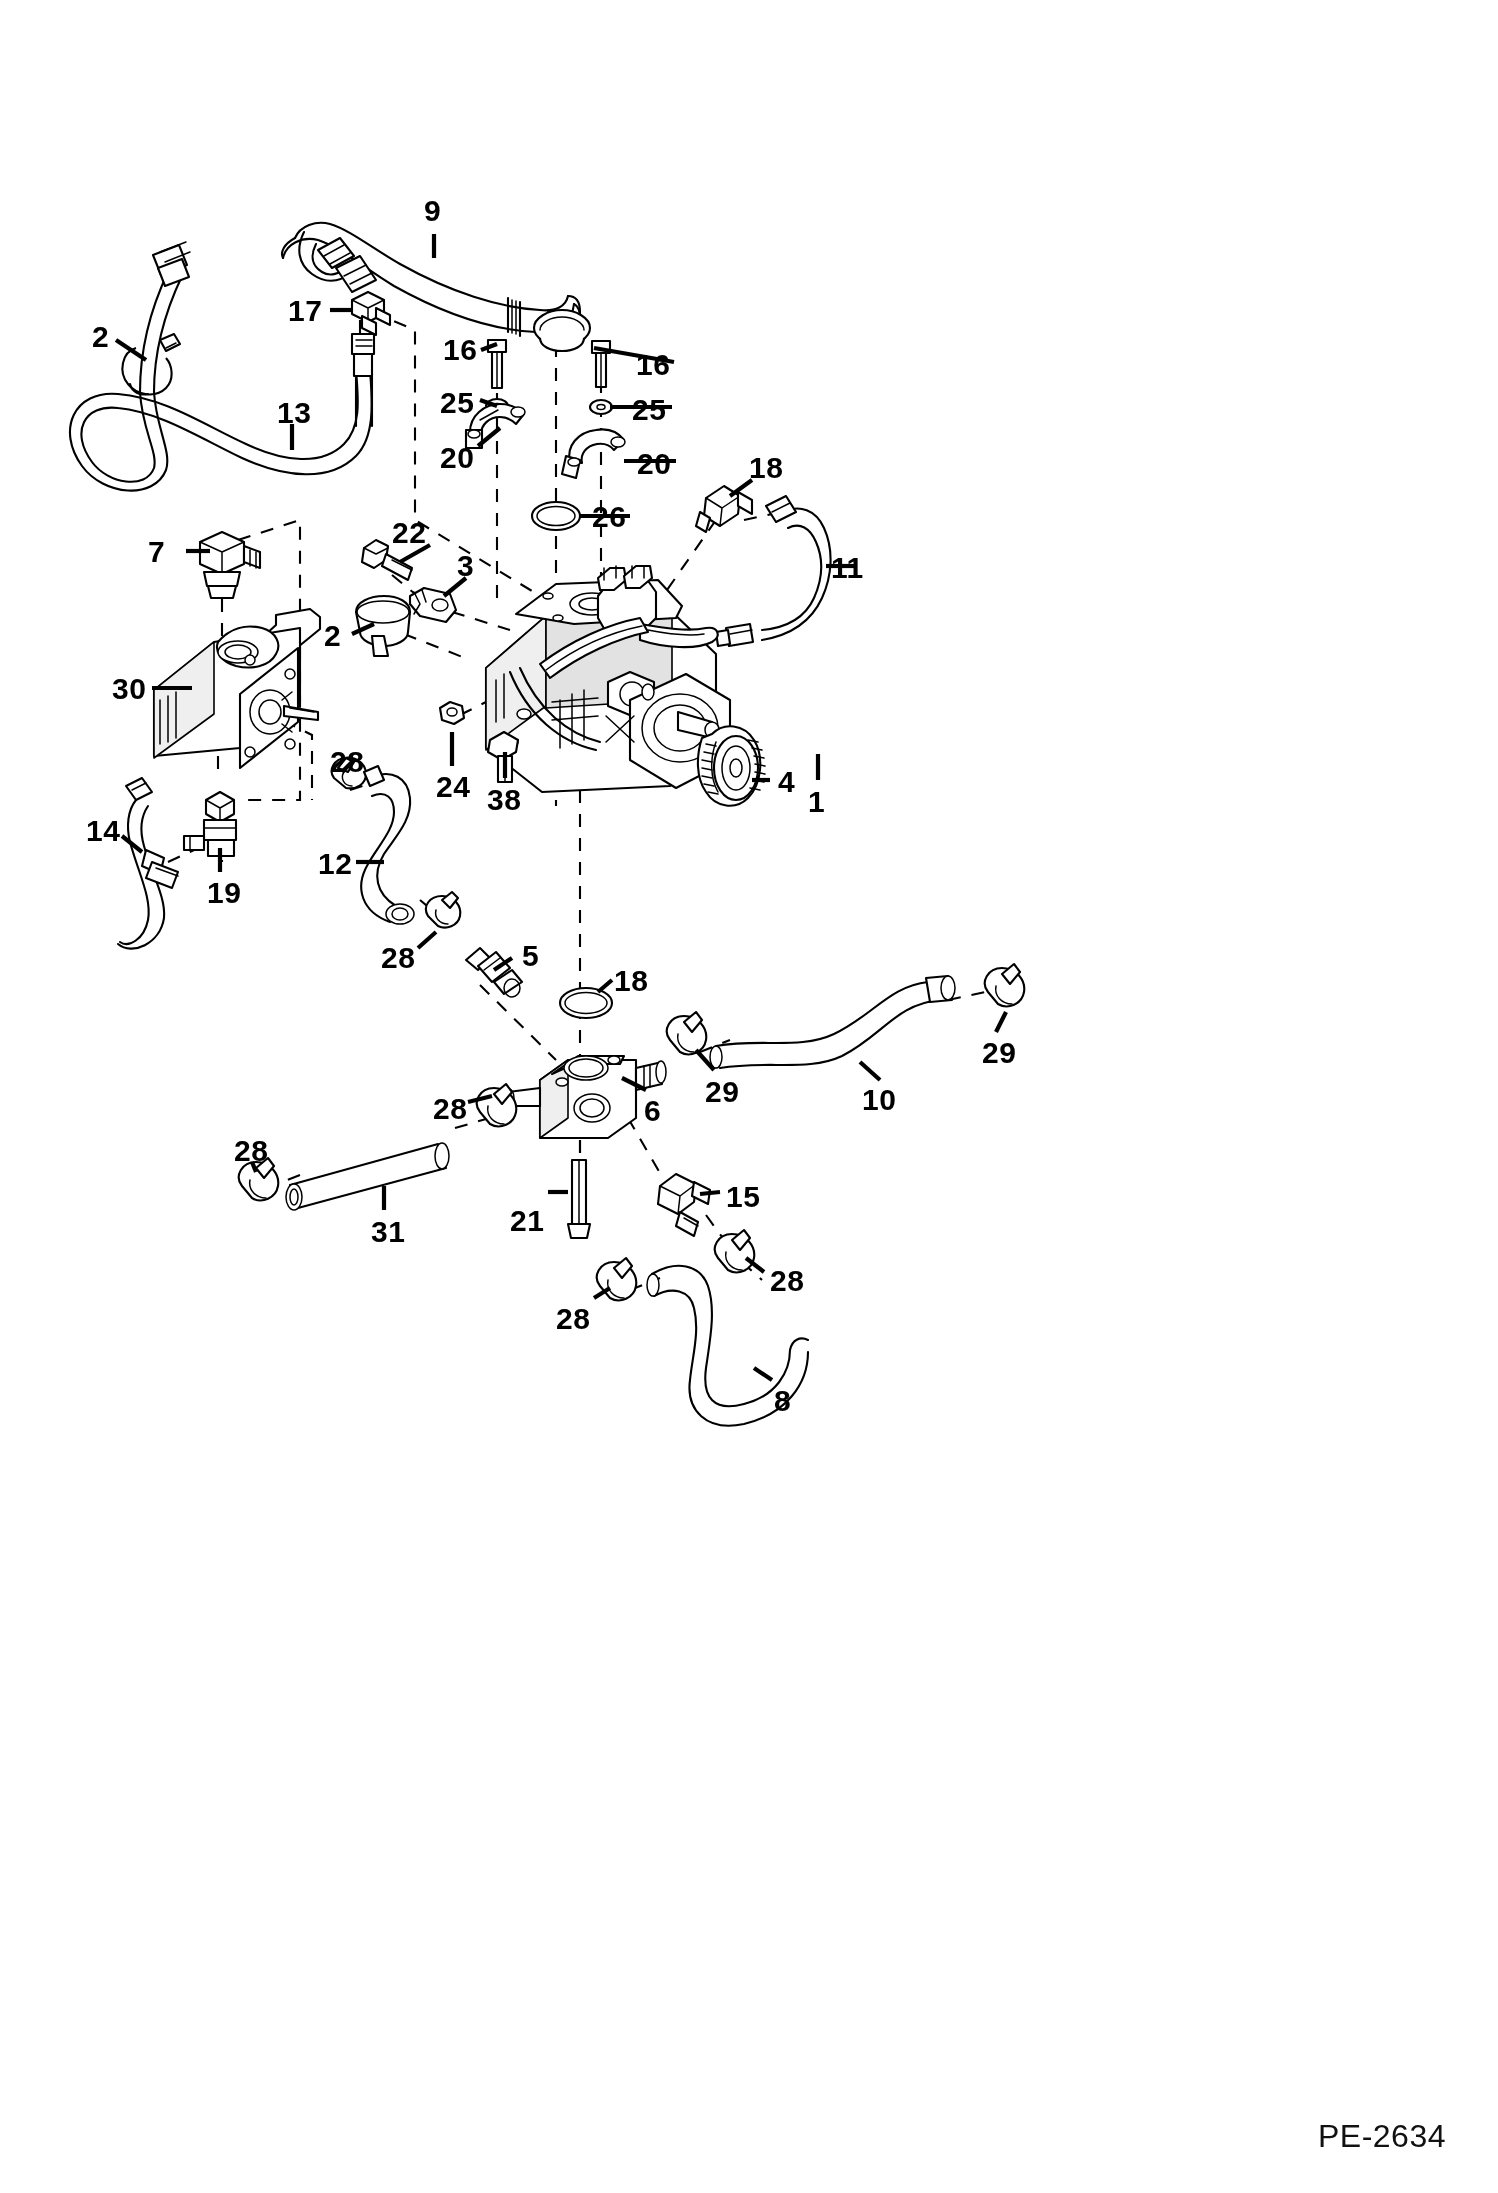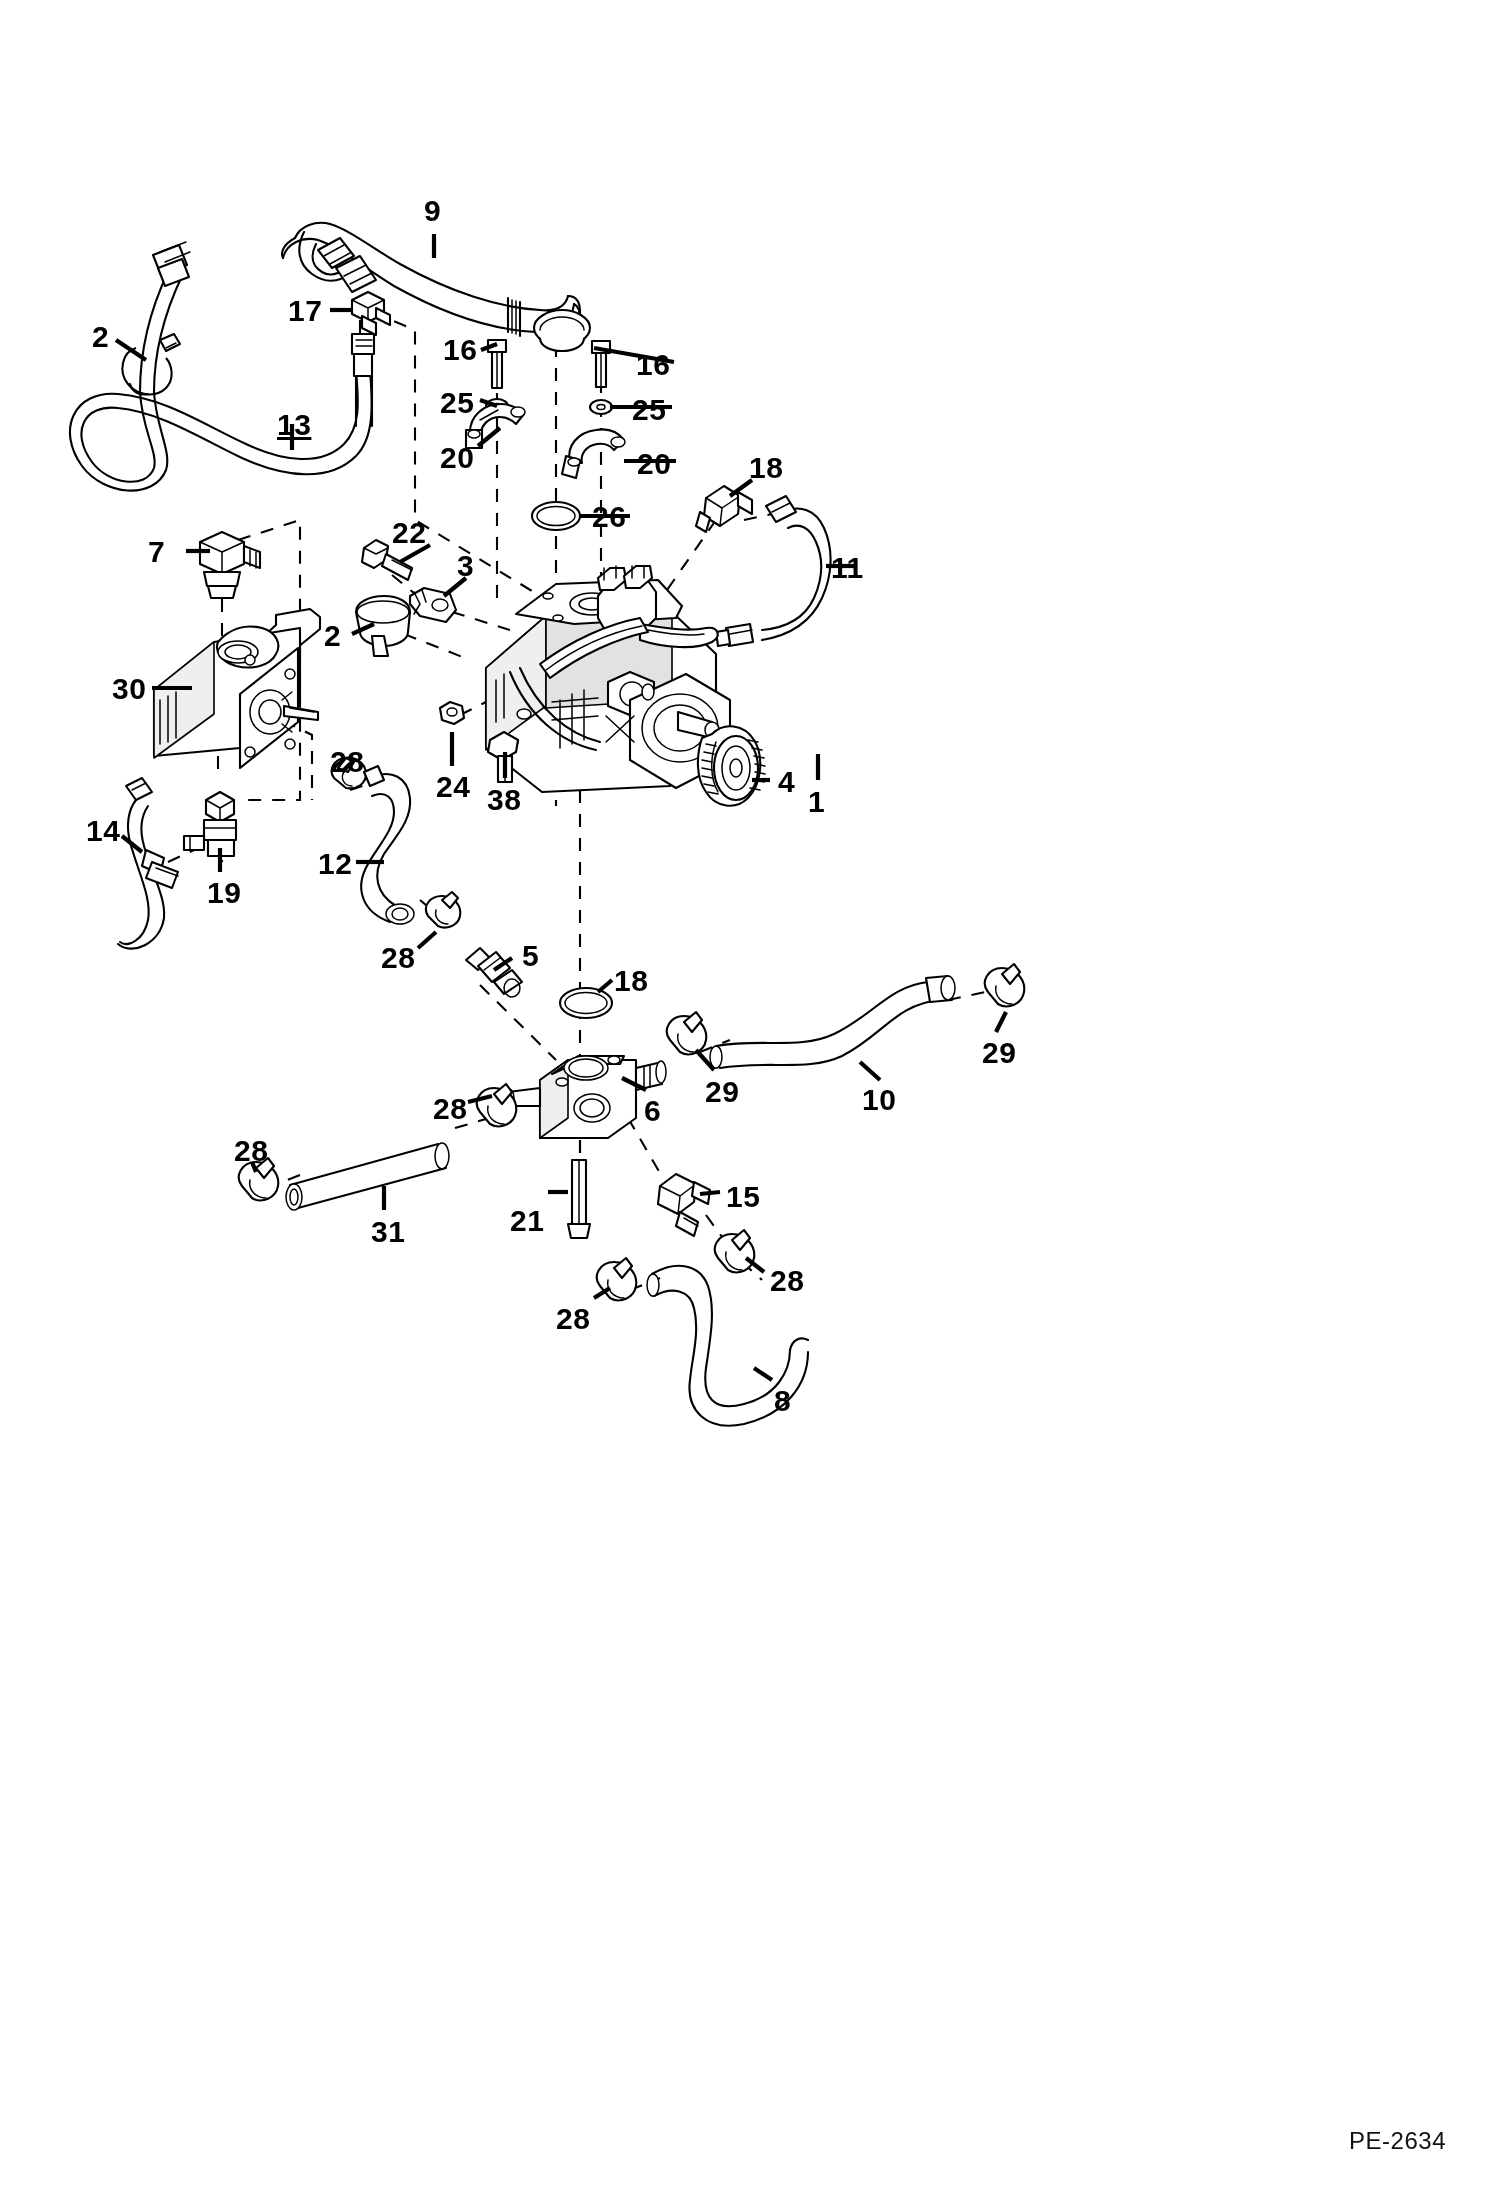--- a/index.html
+++ b/index.html
@@ -18,21 +18,21 @@
     line-height:30px;
     color:#000;
     white-space:nowrap;
     letter-spacing:0.5px;
   }
   #footer-code{
     position:absolute;
     right:52px;
     bottom:38px;
     font-family:"Liberation Sans", sans-serif;
-    font-size:24px;
+    font-size:32px;
     letter-spacing:0.5px;
     color:#111;
   }
   svg{display:block;}
   .ln{fill:none;stroke:#000;stroke-width:2.1;stroke-linecap:round;stroke-linejoin:round;}
   .ln-thin{fill:none;stroke:#000;stroke-width:1.5;stroke-linecap:round;stroke-linejoin:round;}
   .dash{fill:none;stroke:#000;stroke-width:2.1;stroke-dasharray:13 11;stroke-linecap:butt;}
   .leader{fill:none;stroke:#000;stroke-width:4.2;stroke-linecap:butt;}
   .wh{fill:#ffffff;stroke:#000;stroke-width:2.1;stroke-linejoin:round;}
   .wh-thin{fill:#ffffff;stroke:#000;stroke-width:1.5;stroke-linejoin:round;}
@@ -526,21 +526,21 @@
 
   </svg>
 
   <div class="callout" style="left:424px;top:196px;">9</div>
   <div class="callout" style="left:92px;top:322px;">2</div>
   <div class="callout" style="left:288px;top:296px;">17</div>
   <div class="callout" style="left:443px;top:335px;">16</div>
   <div class="callout" style="left:636px;top:350px;">16</div>
   <div class="callout" style="left:440px;top:388px;">25</div>
   <div class="callout" style="left:632px;top:395px;">25</div>
-  <div class="callout" style="left:277px;top:410px;text-decoration:underline;">13</div>
+  <div class="callout" style="left:277px;top:398px;">13</div>
   <div class="callout" style="left:440px;top:443px;">20</div>
   <div class="callout" style="left:637px;top:449px;">20</div>
   <div class="callout" style="left:749px;top:453px;">18</div>
   <div class="callout" style="left:592px;top:502px;">26</div>
   <div class="callout" style="left:148px;top:537px;">7</div>
   <div class="callout" style="left:392px;top:518px;">22</div>
   <div class="callout" style="left:831px;top:553px;">11</div>
   <div class="callout" style="left:457px;top:551px;">3</div>
   <div class="callout" style="left:324px;top:621px;">2</div>
   <div class="callout" style="left:112px;top:674px;">30</div>

